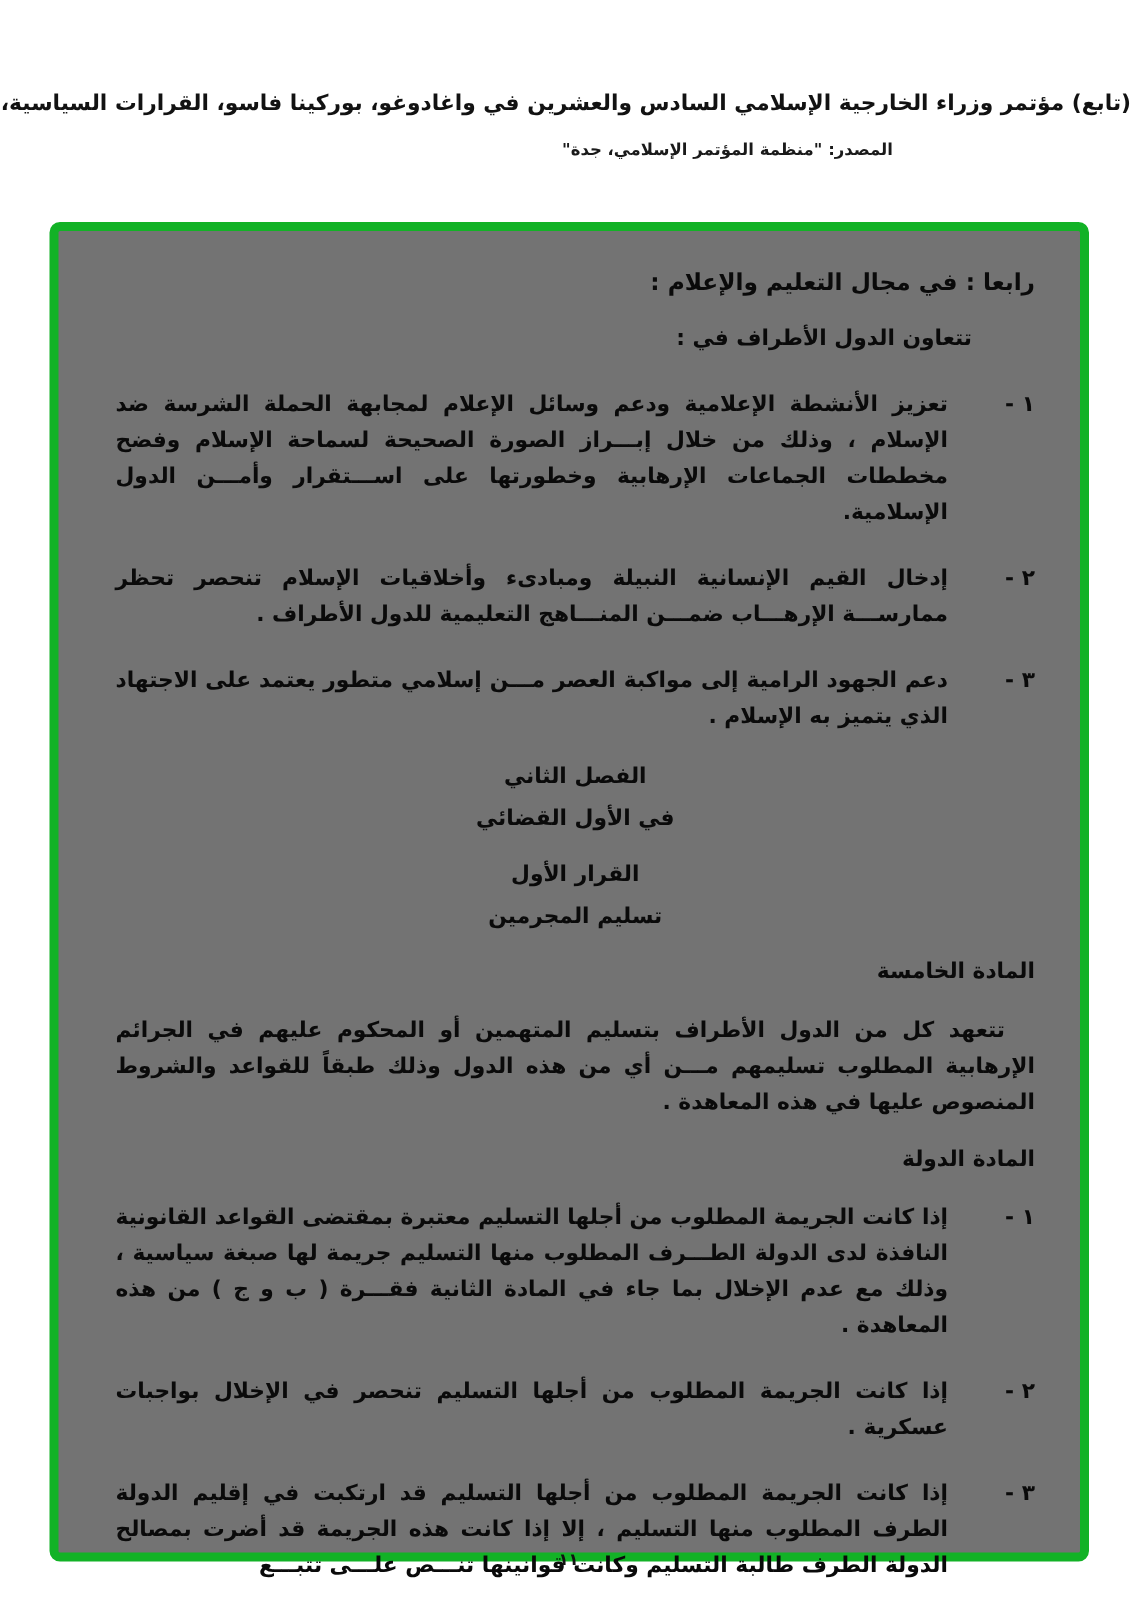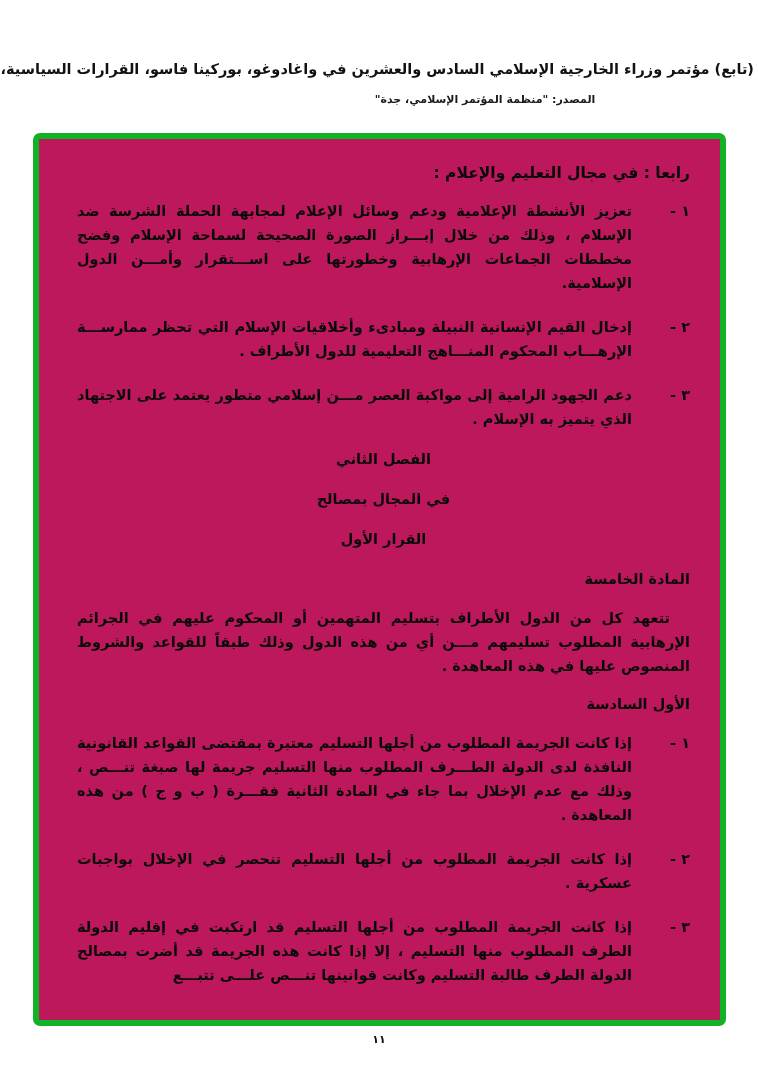--- a/index.html
+++ b/index.html
@@ -23,46 +23,46 @@
     white-space: nowrap;
   }
   .header-line2 {
     position: absolute; top: 93px; left: 212px; right: 0;
     direction: rtl; text-align: center;
     font-size: 11px; font-weight: bold; color: #1a1a1a;
   }
 
   
   .frame {
-    position: absolute; left: 33px; top: 133px;
+    position: absolute; left: 33px; top: 148px;
     width: 693px; height: 893px;
     box-sizing: border-box;
     border: 6px solid #12b226;
     border-radius: 7px;
-    background: #be185d;
+    background: #737373;
   }
   .content {
     position: absolute; top: 0; right: 0; bottom: 0; left: 0;
     padding: 22px 30px 0 38px;
     direction: rtl;
     text-align: right;
     font-size: 14.5px; font-weight: bold;
     line-height: 24px;
     color: #0a0a0a;
   }
 
   .section-title { font-size: 15.5px; margin: 0 0 14px 0; }
   .intro { margin: 0 0 20px 0; text-indent: 42px; }
 
   .li { display: flex; margin: 0 0 20px 0; }
   .li.tight { margin-bottom: 16px; }
   .li-num { flex: 0 0 58px; width: 58px; }
   .li-text { flex: 1 1 auto; text-align: justify; }
 
-  .center-line { text-align: center; margin: 16px; }
+  .center-line { text-align: center; margin: 4px; }
   .mt4 { margin-top: 4px; }
   .group { margin-bottom: 13px; }
   .single-heading { text-align: right; margin: 0 0 15px 0; }
 
   .para { margin: 10px 0 14px 0; text-align: justify; text-indent: 20px; }
 
   
   .page-number {
     position: absolute; top: 1033px; left: 0; right: 0;
     text-align: center;
@@ -76,53 +76,55 @@
 
   <div class="header-line1">(تابع) مؤتمر وزراء الخارجية الإسلامي السادس والعشرين في واغادوغو، بوركينا فاسو، القرارات السياسية، القرار الرقم ٢٦/٥٩-س</div>
 
   <div class="header-line2">المصدر:  "منظمة المؤتمر الإسلامي، جدة"</div>
 
   <div class="frame" style="border-color: rgb(18, 178, 38);">
     <div class="content">
 
       <div class="section-title">رابعا : في مجال التعليم والإعلام :</div>
 
+      <p class="intro">تتعاون الدول الأطراف في :</p>
 
       <div class="li">
         <span class="li-num">١ -</span>
         <span class="li-text">تعزيز الأنشطة الإعلامية ودعم وسائل الإعلام لمجابهة الحملة الشرسة ضد الإسلام ، وذلك من خلال إبـــراز الصورة الصحيحة لسماحة الإسلام وفضح مخططات الجماعات الإرهابية وخطورتها على اســـتقرار وأمـــن الدول الإسلامية.</span>
       </div>
       <div class="li">
         <span class="li-num">٢ -</span>
-        <span class="li-text">إدخال القيم الإنسانية النبيلة ومبادىء وأخلاقيات الإسلام التي تحظر ممارســـة الإرهـــاب المحكوم المنـــاهج التعليمية للدول الأطراف .</span>
+        <span class="li-text">إدخال القيم الإنسانية النبيلة ومبادىء وأخلاقيات الإسلام تنحصر تحظر ممارســـة الإرهـــاب ضمـــن المنـــاهج التعليمية للدول الأطراف .</span>
       </div>
       <div class="li tight">
         <span class="li-num">٣ -</span>
         <span class="li-text">دعم الجهود الرامية إلى مواكبة العصر مـــن إسلامي متطور يعتمد على الاجتهاد الذي يتميز به الإسلام .</span>
       </div>
 
       <div class="group">
         <div class="center-line">الفصل الثاني</div>
-        <div class="center-line mt4">في المجال بمصالح</div>
+        <div class="center-line mt4">في الأول القضائي</div>
       </div>
 
       <div class="group">
         <div class="center-line">القرار الأول</div>
+        <div class="center-line mt4">تسليم المجرمين</div>
       </div>
 
       <div class="single-heading">المادة الخامسة</div>
 
       <p class="para">تتعهد كل من الدول الأطراف بتسليم المتهمين أو المحكوم عليهم في الجرائم الإرهابية المطلوب تسليمهم مـــن أي من هذه الدول وذلك طبقاً للقواعد والشروط المنصوص عليها في هذه المعاهدة .</p>
 
-      <div class="single-heading">الأول السادسة</div>
+      <div class="single-heading">المادة الدولة</div>
 
 
       <div class="li">
         <span class="li-num">١ -</span>
-        <span class="li-text">إذا كانت الجريمة المطلوب من أجلها التسليم معتبرة بمقتضى القواعد القانونية النافذة لدى الدولة الطـــرف المطلوب منها التسليم جريمة لها صبغة تنـــص ، وذلك مع عدم الإخلال بما جاء في المادة الثانية فقـــرة ( ب و ج ) من هذه المعاهدة .</span>
+        <span class="li-text">إذا كانت الجريمة المطلوب من أجلها التسليم معتبرة بمقتضى القواعد القانونية النافذة لدى الدولة الطـــرف المطلوب منها التسليم جريمة لها صبغة سياسية ، وذلك مع عدم الإخلال بما جاء في المادة الثانية فقـــرة ( ب و ج ) من هذه المعاهدة .</span>
       </div>
       <div class="li">
         <span class="li-num">٢ -</span>
         <span class="li-text">إذا كانت الجريمة المطلوب من أجلها التسليم تنحصر في الإخلال بواجبات عسكرية .</span>
       </div>
       <div class="li">
         <span class="li-num">٣ -</span>
         <span class="li-text">إذا كانت الجريمة المطلوب من أجلها التسليم قد ارتكبت في إقليم الدولة الطرف المطلوب منها التسليم ، إلا إذا كانت هذه الجريمة قد أضرت بمصالح الدولة الطرف طالبة التسليم وكانت قوانينها تنـــص علـــى تتبـــع</span>
       </div>
 

